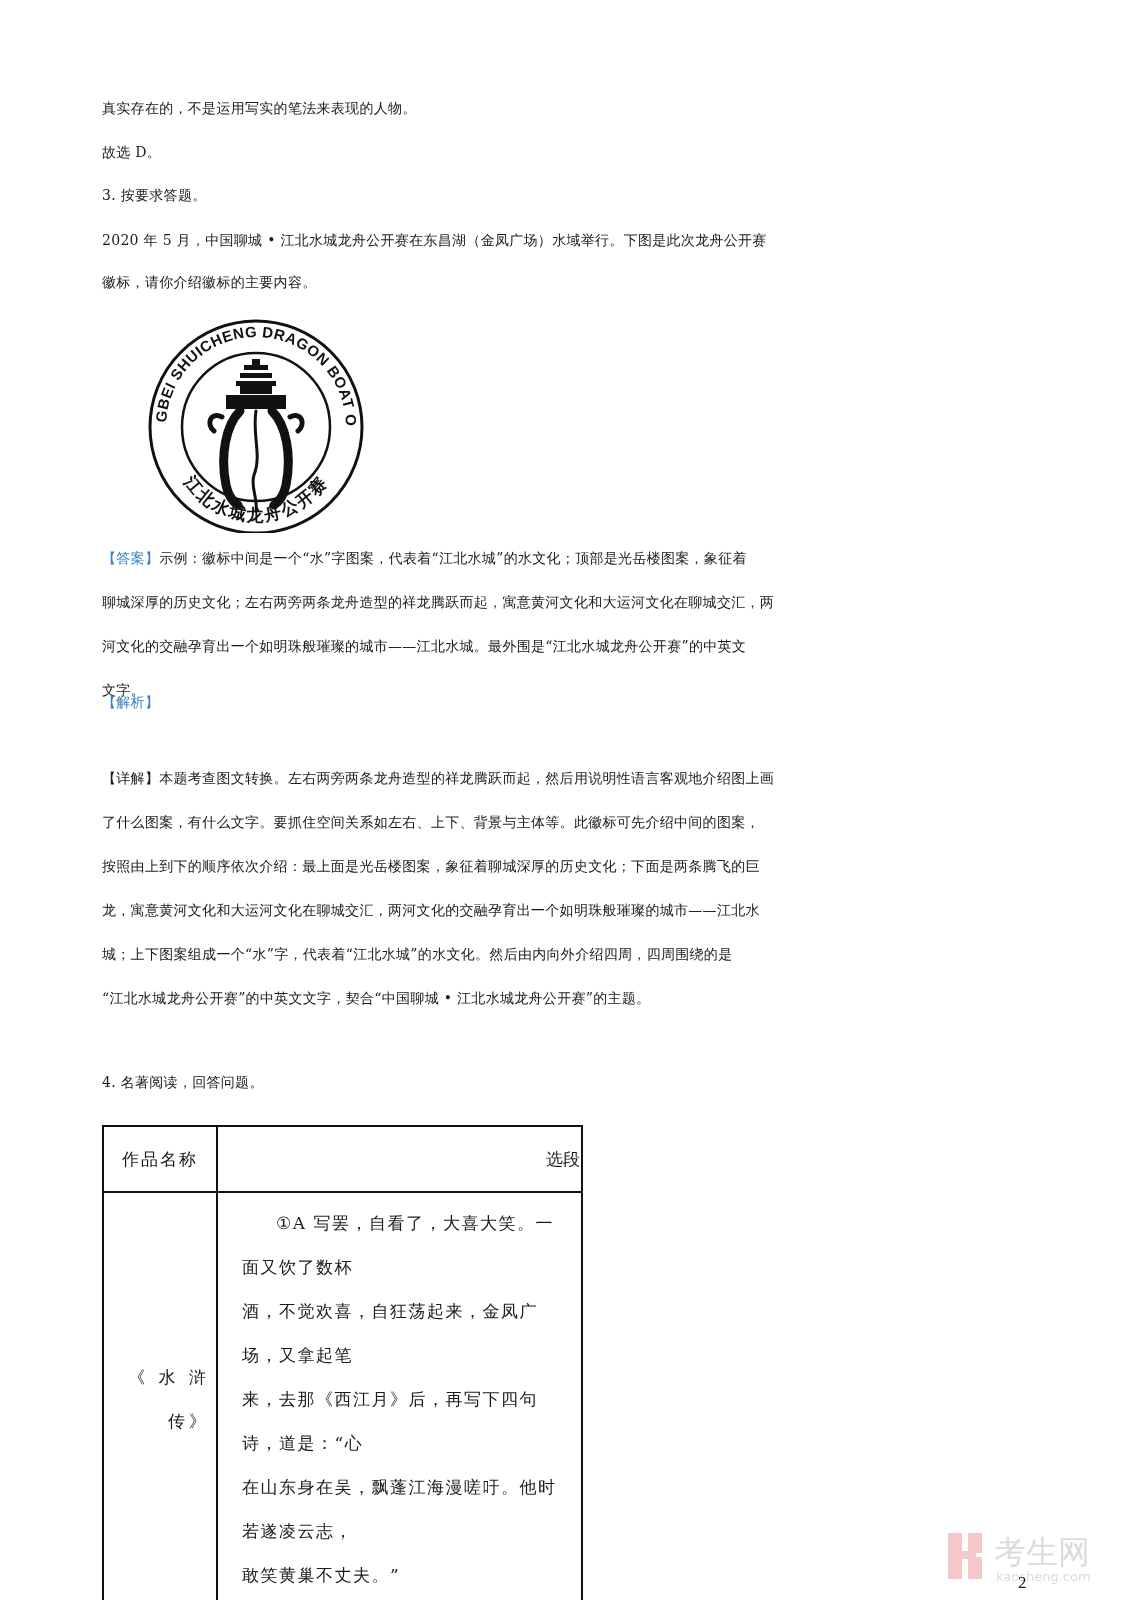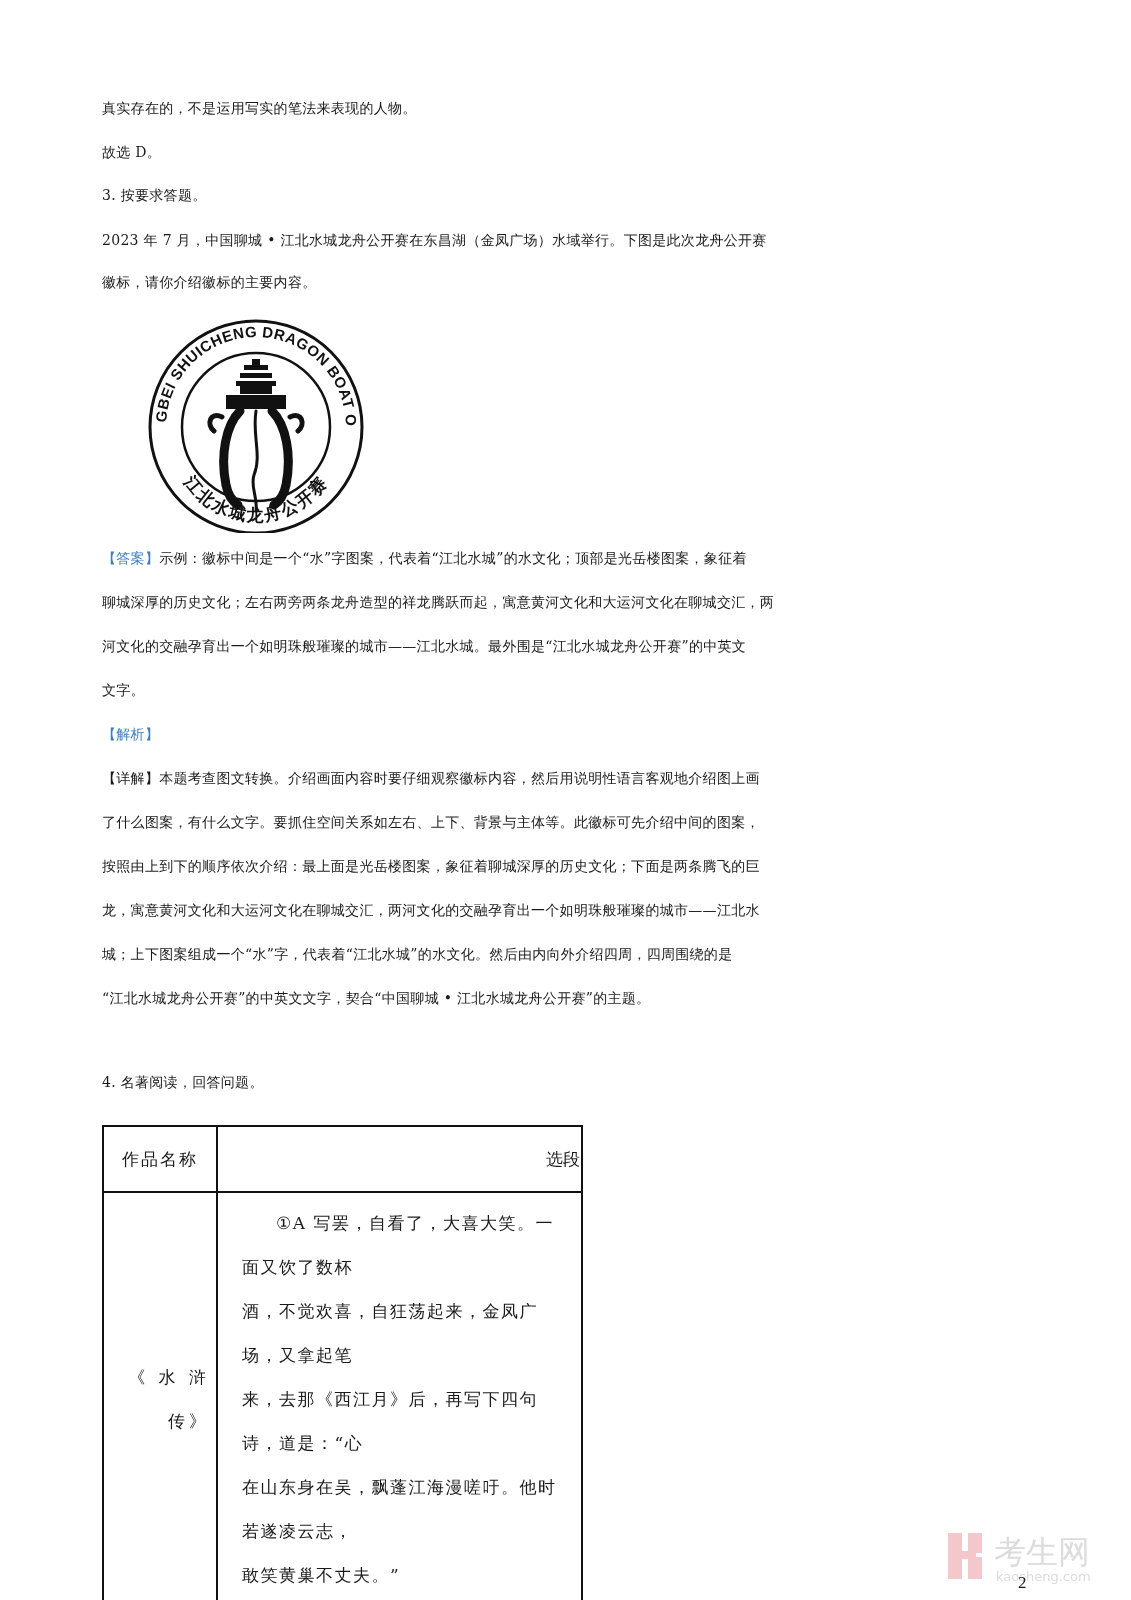--- a/index.html
+++ b/index.html
@@ -19,21 +19,21 @@
   .pg{position:absolute;left:1018px;top:1573px;font-size:17px;font-family:"Liberation Serif",serif;}
 </style>
 </head>
 <body>
 
 <div>
 
   <div class="line" style="top:96px">真实存在的，不是运用写实的笔法来表现的人物。</div>
   <div class="line" style="top:140px">故选 D。</div>
   <div class="line" style="top:183px">3. 按要求答题。</div>
-  <div class="line" style="top:228px">2023 年 7 月，中国聊城 • 江北水城龙舟公开赛在东昌湖（金凤广场）水域举行。下图是此次龙舟公开赛</div>
+  <div class="line" style="top:228px">2020 年 5 月，中国聊城 • 江北水城龙舟公开赛在东昌湖（金凤广场）水域举行。下图是此次龙舟公开赛</div>
   <div class="line" style="top:270px">徽标，请你介绍徽标的主要内容。</div>
 
   <svg id="logo" viewBox="0 0 232 218">
     <defs>
       <path id="topArc" d="M 26,112 A 90,90 0 0 1 206,112"></path>
       <path id="botArc" d="M 30,120 A 86,86 0 0 0 202,120"></path>
     </defs>
     <circle cx="116" cy="112" r="106" fill="none" stroke="#111" stroke-width="3"></circle>
     <circle cx="116" cy="112" r="74" fill="none" stroke="#111" stroke-width="2.5"></circle>
     <text font-family="Liberation Sans, sans-serif" font-weight="bold" font-size="15" fill="#111" letter-spacing="0.5">
@@ -61,22 +61,22 @@
     </g>
   </svg>
 
   <div class="line" style="top:546px">
     <span class="blue">【答案】</span><span>示例：徽标中间是一个“水”字图案，代表着“江北水城”的水文化；顶部是光岳楼图案，象征着</span>
   </div>
   <div class="line" style="top:590px">聊城深厚的历史文化；左右两旁两条龙舟造型的祥龙腾跃而起，寓意黄河文化和大运河文化在聊城交汇，两</div>
   <div class="line" style="top:634px">河文化的交融孕育出一个如明珠般璀璨的城市——江北水城。最外围是“江北水城龙舟公开赛”的中英文</div>
   <div class="line" style="top:678px">文字。</div>
 
-  <div class="line blue" style="top:722px">【解析】</div>
-  <div class="line" style="top:766px">【详解】本题考查图文转换。介绍画面内容时要仔细观察徽标内容，然后用说明性语言客观地介绍图上画</div>
+  <div class="line blue" style="top:690px">【解析】</div>
+  <div class="line" style="top:766px">【详解】本题考查图文转换。左右两旁两条龙舟造型的祥龙腾跃而起，然后用说明性语言客观地介绍图上画</div>
   <div class="line" style="top:810px">了什么图案，有什么文字。要抓住空间关系如左右、上下、背景与主体等。此徽标可先介绍中间的图案，</div>
   <div class="line" style="top:854px">按照由上到下的顺序依次介绍：最上面是光岳楼图案，象征着聊城深厚的历史文化；下面是两条腾飞的巨</div>
   <div class="line" style="top:898px">龙，寓意黄河文化和大运河文化在聊城交汇，两河文化的交融孕育出一个如明珠般璀璨的城市——江北水</div>
   <div class="line" style="top:942px">城；上下图案组成一个“水”字，代表着“江北水城”的水文化。然后由内向外介绍四周，四周围绕的是</div>
   <div class="line" style="top:986px">“江北水城龙舟公开赛”的中英文文字，契合“中国聊城 • 江北水城龙舟公开赛”的主题。</div>
 
   <div class="line" style="top:1070px">4. 名著阅读，回答问题。</div>
 
   <table class="t">
     <tbody>

